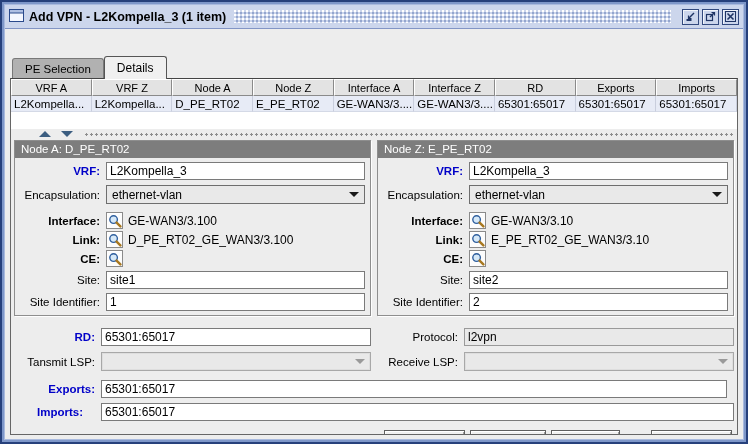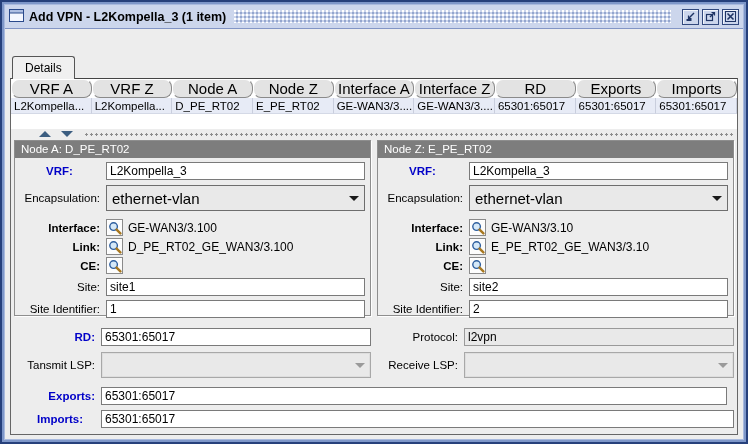--- a/index.html
+++ b/index.html
@@ -22,46 +22,46 @@
 
   .tabs { display: flex; align-items: flex-end; height: 24px; margin-left: 2px; flex-shrink:0; }
   .tab { padding: 0 12px; display:flex; align-items:center; justify-content:center; white-space:nowrap; }
   .tab.inactive { height: 20px; background: #b1b1b1; border: 1px solid #787878; border-bottom: none; border-radius: 3px 3px 0 0; margin-bottom: 0; }
   .tab.active { height: 23px; background: #f0f0f0; border: 1px solid #555; border-bottom: none; border-radius: 3px 3px 0 0; position: relative; z-index: 2; margin-bottom: -1px; font-size:12px; }
 
   .tabpane { flex:1; border: 1px solid #666; border-top-color: #444; background: #ededed; display: flex; flex-direction: column; position: relative; z-index:1; overflow:hidden; }
 
   .table-wrap { height: 50px; background: #fff; overflow: hidden; flex-shrink:0; }
   table.grid { width: 100%; border-collapse: separate; border-spacing: 0; table-layout: fixed; }
-  .grid th { height: 17px; background: #e3e3e3; font-weight: normal; font-size: 15px; text-align: center;
+  .grid th { height: 17px; background: #e3e3e3; font-weight: normal; font-size: 11px; text-align: center;
     border-top: 1px solid #fff; border-left: 1px solid #fff; border-right: 1px solid #8a8a8a; border-bottom: 1px solid #8a8a8a;
-    overflow: hidden; white-space: nowrap; padding: 0 2px; border-radius: 8px; }
+    overflow: hidden; white-space: nowrap; padding: 0 2px; }
   .grid td { height: 16px; background: #e7ebf6; font-size: 11.5px; border-right: 1px solid #c9cedd; border-bottom: 1px solid #d4d9e6;
     overflow: hidden; white-space: nowrap; padding: 0 2px 0 3px; }
 
   .divider { height: 9px; display: flex; align-items: center; padding-left: 28px; background: #ededed; flex-shrink:0; }
   .tri-up { width: 0; height: 0; border-left: 6px solid transparent; border-right: 6px solid transparent; border-bottom: 6px solid #3b5d80; margin-right: 10px; }
   .tri-down { width: 0; height: 0; border-left: 6px solid transparent; border-right: 6px solid transparent; border-top: 6px solid #3b5d80; }
   .divider-dots { flex: 1; height: 4px; margin: 0 4px 0 12px;
     background-image: radial-gradient(circle at 1.5px 1.5px, #8d8d8d 1px, transparent 1.2px);
     background-size: 5px 4px; background-repeat: repeat-x; background-position: 0 1px; }
 
   .form { flex: 1; padding: 2px 3px 0 3px; display: flex; flex-direction: column; }
   .panels { display: flex; gap: 6px; }
   .panel { flex: 1; height: 176px; border: 1px solid #8e8e8e; background: #ededed; box-shadow: 1px 1px 0 rgba(255,255,255,.9); }
   .panel-header { height: 17px; background: #7d7d7d; color: #fff; font-size: 11.5px; line-height: 16px; padding-left: 6px; white-space:nowrap; }
 
   .prow { display: flex; align-items: center; margin: 0 5px 0 4px; }
   .plabel { width: 87px; text-align: right; padding-right: 6px; flex-shrink: 0; white-space: nowrap; }
-  .blue { color: #0000c8; font-weight: bold; text-align: center; }
+  .blue { color: #0000c8; font-weight: bold; }
   .boldlbl { font-weight: bold; }
 
   .tf { flex: 1; height: 18px; background: #fff; border: 1px solid #7a7a7a; font-family:"Liberation Sans",sans-serif; font-size: 12px; padding: 0 3px; min-width:0; }
   .tf.ro { background: #e9e9e9; border-color: #9a9a9a; }
-  .combo { flex: 1; height: 26px; background: #e9e9e9; border: 1px solid #6e6e6e; display: flex; align-items: center; justify-content: space-between; padding: 0 5px; font-size: 15px; }
+  .combo { flex: 1; height: 19px; background: #e9e9e9; border: 1px solid #6e6e6e; display: flex; align-items: center; justify-content: space-between; padding: 0 5px; font-size: 12px; }
   .combo .arrow { width:0; height:0; border-left: 5px solid transparent; border-right: 5px solid transparent; border-top: 5px solid #1a1a1a; }
   .combo.disabled { border-color: #a8a8a8; box-shadow: inset 0 0 0 1px #dedede; }
   .combo.disabled .arrow { border-top-color: #9a9a9a; }
 
   .mag-btn { width: 17px; height: 17px; border: 1px solid #8a8a8a; background: #fcfcfc; display: flex; align-items: center; justify-content: center; box-shadow: inset 1px 1px 0 #fff; flex-shrink:0; }
   .icon-val { font-size: 12px; margin-left: 5px; white-space:nowrap; }
 
   .half-row { display: flex; gap: 6px; }
   .half { flex: 1; display: flex; align-items: center; }
   .half .plabel2 { width: 87px; text-align: right; padding-right: 6px; flex-shrink: 0; white-space:nowrap; }
@@ -107,20 +107,23 @@
         <svg width="11" height="11" viewBox="0 0 11 11">
             <rect x="0.5" y="0.5" width="10" height="10" fill="none" stroke="#1e3464" stroke-width="1"></rect>
             <path d="M2.5 2.5 L8.5 8.5 M8.5 2.5 L2.5 8.5" stroke="#1e3464" stroke-width="1.6"></path>
           </svg>
       </div>
     </div>
 
     <div class="content">
 
       <div class="tabs">
+        <div class="tab inactive">
+            <span>PE Selection</span>
+          </div>
         <div class="tab active">
             <span>Details</span>
           </div>
       </div>
 
       <div class="tabpane">
 
         <div class="table-wrap">
           <table class="grid">
             <thead>

